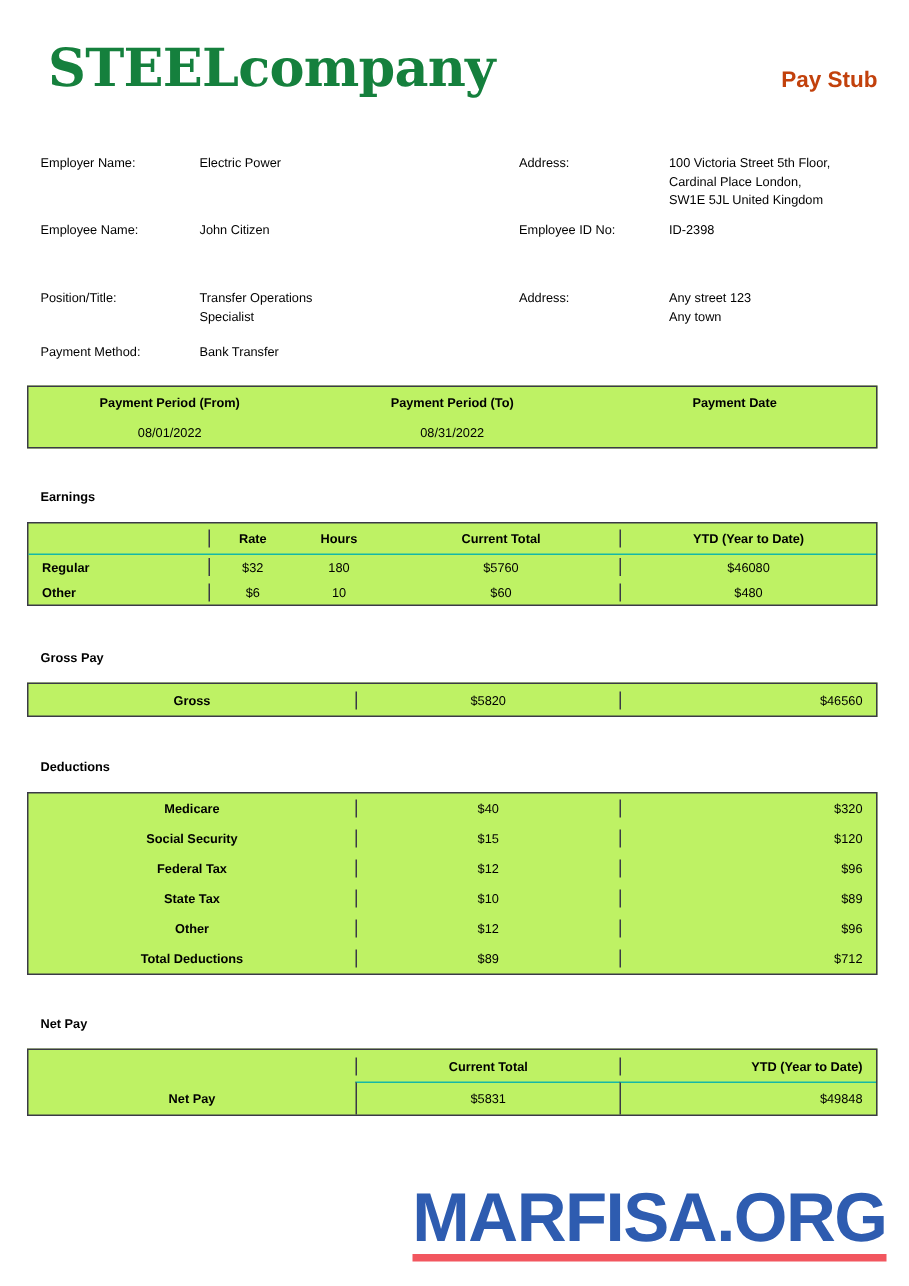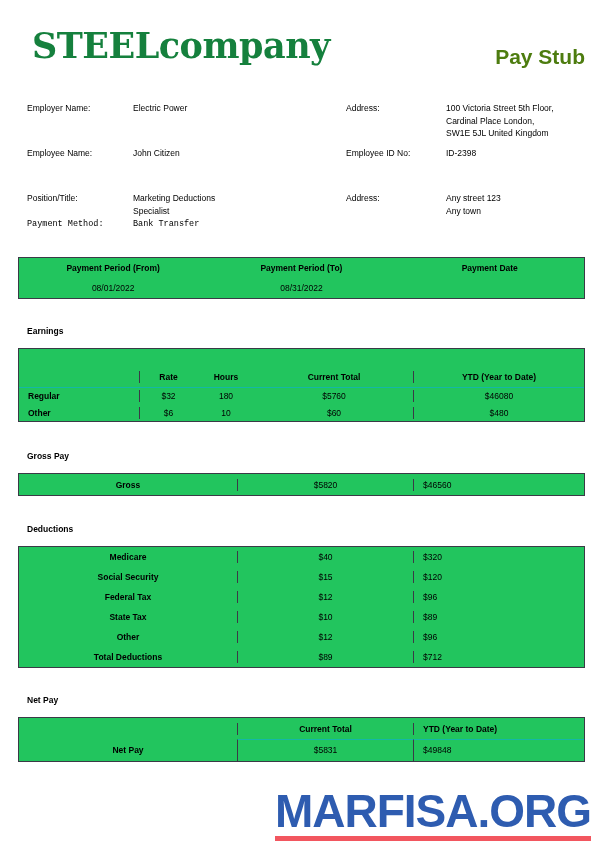--- a/index.html
+++ b/index.html
@@ -38,23 +38,23 @@
     font-size: 35px;
     letter-spacing: -0.5px;
     color: #15803d;
     line-height: 1;
     white-space: nowrap;
   }
   .doc-title {
     position: absolute;
     right: 0;
     top: 18px;
-    font-size: 21px;
-    font-weight: bold;
-    color: #4d7c0f;
+    font-size: 15px;
+    font-weight: bold;
+    color: #c2410c;
     line-height: 1;
     white-space: nowrap;
   }
 
   
   .meta {
     position: relative;
     margin: 12px 0 0 0;
     height: 155px;
   }
@@ -65,29 +65,29 @@
     white-space: pre-line;
   }
   .col-l-lbl { left: 27px; }
   .col-l-val { left: 133px; }
   .col-r-lbl { left: 346px; }
   .col-r-val { left: 446px; }
 
   .r1 { top: 0px; }
   .r2 { top: 45px; }
   .r3 { top: 90px; }
-  .r4 { top: 116px; font-family: Liberation Mono, monospace; }
+  .r4 { top: 126px; }
 
   
   .tbl {
     position: relative;
     margin: 0 21px 0 18px;
     border: 1px solid #3a3a46;
     box-sizing: border-box;
-    background: #22c55e;
+    background: #bef264;
   }
   .trow {
     display: flex;
     align-items: center;
     box-sizing: border-box;
   }
   .cell {
     box-sizing: border-box;
     font-size: 8.5px;
     line-height: 12px;
@@ -102,21 +102,21 @@
 
   
   .c-label-e  { width: 120px; }
   .c-rate     { width: 58px;  text-align: center; }
   .c-hours    { width: 58px;  text-align: center; }
   .c-cur-e    { width: 158px; text-align: center; }
   .c-ytd-e    { width: 171px; text-align: center; }
 
   .c-label-w  { width: 218px; }
   .c-cur-w    { width: 176px; text-align: center; }
-  .c-ytd-w    { width: 171px; text-align: left; }
+  .c-ytd-w    { width: 171px; text-align: right; }
 
   
   .period .trow { height: 20px; }
   .period .pcell { width: 188.3px; text-align: center; font-size: 8.5px; }
 
   
   .caption {
     font-size: 8.5px;
     font-weight: bold;
     margin: 0 0 0 27px;
@@ -167,21 +167,21 @@
     <div class="fld col-r-val r1">100 Victoria Street 5th Floor,
 Cardinal Place London,
 SW1E 5JL United Kingdom</div>
 
     <div class="fld lbl col-l-lbl r2">Employee Name:</div>
     <div class="fld col-l-val r2">John Citizen</div>
     <div class="fld lbl col-r-lbl r2">Employee ID No:</div>
     <div class="fld col-r-val r2">ID-2398</div>
 
     <div class="fld lbl col-l-lbl r3">Position/Title:</div>
-    <div class="fld col-l-val r3">Marketing Deductions
+    <div class="fld col-l-val r3">Transfer Operations
 Specialist</div>
     <div class="fld lbl col-r-lbl r3">Address:</div>
     <div class="fld col-r-val r3">Any street 123
 Any town</div>
 
     <div class="fld lbl col-l-lbl r4">Payment Method:</div>
     <div class="fld col-l-val r4">Bank Transfer</div>
   </div>
 
   <div class="tbl period">
@@ -191,21 +191,21 @@
       <div class="cell pcell b">Payment Date</div>
     </div>
     <div class="trow">
       <div class="cell pcell">08/01/2022</div>
       <div class="cell pcell">08/31/2022</div>
     </div>
   </div>
 
   <div class="caption" style="margin-top:26px;">Earnings</div>
   <div class="tbl" style="margin-top:11px;">
-    <div class="trow" style="height:20px;margin-top:18px;">
+    <div class="trow" style="height:20px;">
       <div class="cell c-label-e"></div>
       <div class="cell c-rate b vline">Rate</div>
       <div class="cell c-hours b">Hours</div>
       <div class="cell c-cur-e b">Current Total</div>
       <div class="cell c-ytd-e b vline">YTD (Year to Date)</div>
     </div>
     <div class="trow hline" style="height:17px;">
       <div class="cell c-label-e b">Regular</div>
       <div class="cell c-rate vline">$32</div>
       <div class="cell c-hours">180</div>

